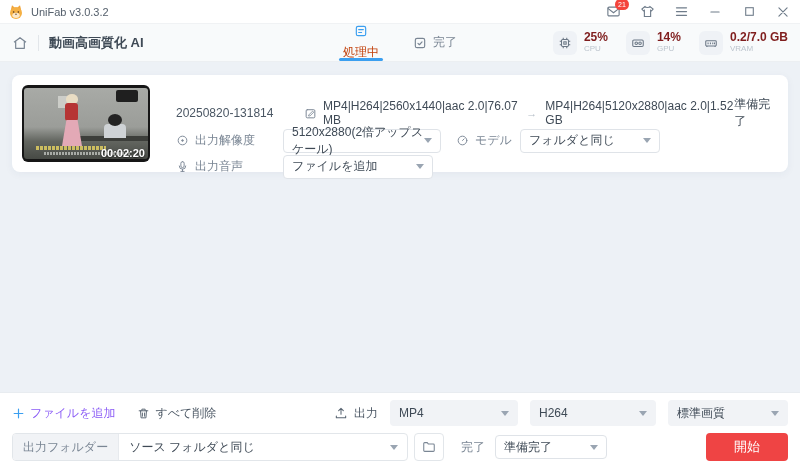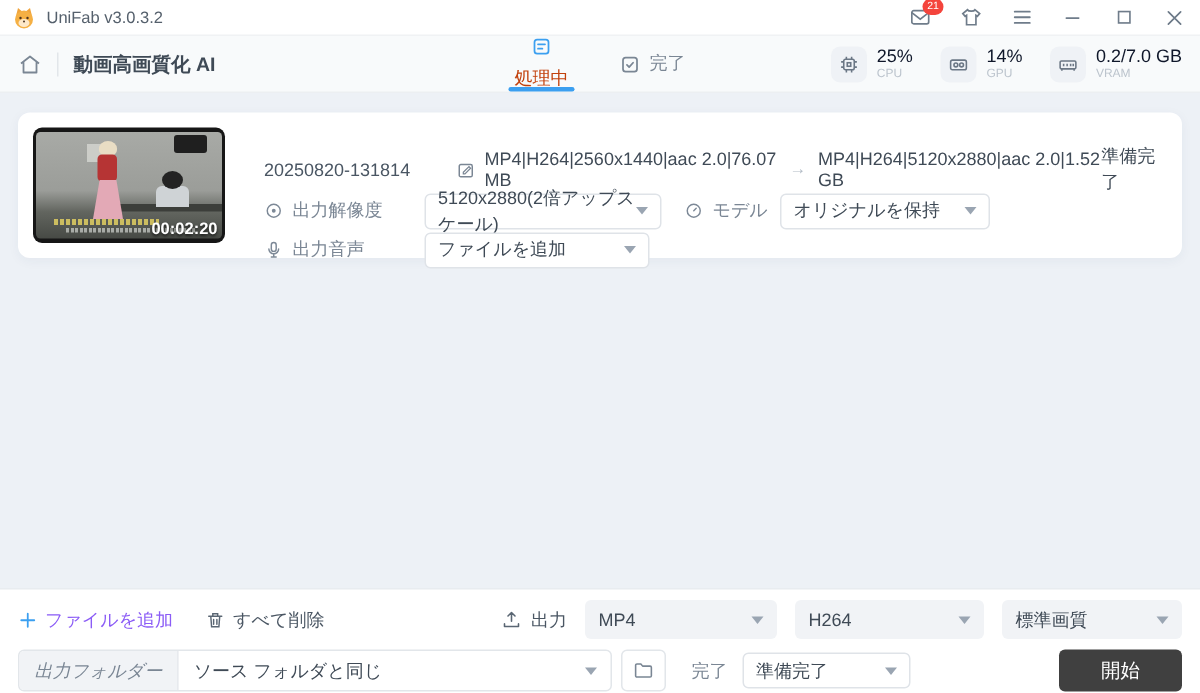--- a/index.html
+++ b/index.html
@@ -20,21 +20,21 @@
   .nav-left { display:flex; align-items:center; gap:10px; }
   .nav-divider { width:1px; height:16px; background:#e2e6ea; }
   .module-title { font-size:13px; font-weight:bold; color:#3f4a56; }
   .nav-tabs { position:absolute; left:50%; transform:translateX(-50%); display:flex; align-items:center; gap:34px; height:100%; }
   .tab { display:flex; align-items:center; gap:6px; height:100%; color:#7a8694; cursor:pointer; position:relative; }
   .tab.active { color:#c2410c;flex-direction:column; }
   .tab.active .tab-underline { position:absolute; bottom:0; left:-4px; right:-4px; height:3px; background:#3b9ff0; border-radius:2px; }
   .nav-stats { margin-left:auto; display:flex; align-items:center; gap:18px; }
   .stat { display:flex; align-items:center; gap:7px; }
   .stat-icon { width:24px; height:24px; background:#eff2f6; border-radius:6px; display:flex; align-items:center; justify-content:center; }
-  .stat-value { font-size:12px; font-weight:normal; color:#0f172a; line-height:13px; }
+  .stat-value { font-size:12px; font-weight:bold; color:#7f1d1d; line-height:13px; }
   .stat-label { font-size:8px; color:#bcc4cd; line-height:10px; }
 
   
   .content { height:330px; background:#edf1f6; padding:13px 12px 0 12px; }
   .task-card { background:#ffffff; border-radius:8px; box-shadow:0 2px 8px rgba(40,60,90,.05); height:97px; padding:10px; display:flex; }
 
   .thumb { width:128px; height:77px; background:#161616; border-radius:6px; position:relative; overflow:hidden; flex-shrink:0; }
   .scene { position:absolute; inset:3px 2px; background:linear-gradient(180deg,#a8aaa6 0%,#9b9d99 55%,#62655f 75%,#474a45 100%); border-radius:3px; overflow:hidden; }
   .lamp { position:absolute; top:2px; right:10px; width:22px; height:12px; background:#1f1f1f; border-radius:2px; }
   .window-lite { position:absolute; top:8px; left:34px; width:16px; height:12px; background:#d6d7d2; opacity:.8; }
@@ -69,27 +69,27 @@
   .f-row1 { display:flex; align-items:center; height:26px; margin-bottom:7px; }
   .link { display:flex; align-items:center; gap:5px; cursor:pointer; }
   .add-files { color:#8b5cf6; }
   .delete-all { color:#4a5663; margin-left:22px; }
   .out-group { margin-left:auto; display:flex; align-items:center; gap:12px; }
   .out-label { display:flex; align-items:center; gap:6px; color:#4a5663; }
   .select-gray { height:26px; background:#f1f3f6; border:none; border-radius:4px; display:flex; align-items:center; padding:0 9px; color:#3f4a56; cursor:pointer; }
   .sel-format { width:128px; } .sel-codec { width:126px; } .sel-quality { width:120px; }
   .f-row2 { display:flex; align-items:center; height:28px; }
   .folder-combo { width:396px; height:28px; border:1px solid #e2e6ea; border-radius:4px; display:flex; align-items:center; overflow:hidden; background:#fff; cursor:pointer; }
-  .folder-combo .seg { background:#f1f3f6; height:100%; display:flex; align-items:center; padding:0 10px; color:#7a8694; border-right:1px solid #e7eaee;font-style:italic; }
+  .folder-combo .seg { background:#f1f3f6; height:100%; display:flex; align-items:center; padding:0 10px; color:#7a8694; border-right:1px solid #e7eaee; }
   .folder-combo .val { padding:0 10px; color:#3f4a56; flex:1; }
   .folder-combo .caret { margin-right:9px; }
   .folder-btn { width:30px; height:28px; border:1px solid #e2e6ea; border-radius:4px; margin-left:6px; display:flex; align-items:center; justify-content:center; cursor:pointer; background:#fff; }
   .done-label { margin-left:17px; color:#7a8694; }
   .sel-done { width:112px; margin-left:10px; }
-  .start-btn { margin-left:auto; width:82px; height:28px; background:#404040; border:none; border-radius:4px; color:#fff; font-size:13px; display:flex; align-items:center; justify-content:center; cursor:pointer; font-family:inherit; }
+  .start-btn { margin-left:auto; width:82px; height:28px; background:#ef4444; border:none; border-radius:4px; color:#fff; font-size:13px; display:flex; align-items:center; justify-content:center; cursor:pointer; font-family:inherit; }
 </style>
 </head>
 <body>
 
 <div class="titlebar">
   <span class="logo">
     <svg viewBox="0 0 24 24" width="16" height="16">
       <polygon points="4,10 6,2 12,7" fill="#f0a43c"></polygon>
       <polygon points="20,10 18,2 12,7" fill="#f0a43c"></polygon>
       <circle cx="12" cy="13.5" r="9" fill="#f5b044"></circle>
@@ -264,21 +264,21 @@
         <span class="field-label model-label">
           <span>
             <svg viewBox="0 0 24 24" width="13" height="13" fill="none" stroke="#7d8997" stroke-width="1.8" stroke-linecap="round">
               <circle cx="12" cy="12" r="8"></circle>
                 <path d="M12 12l3-3"></path>
             </svg>
           </span>
           <span>モデル</span>
         </span>
         <div class="select sel-model">
-          <span>オリジナルを保持</span>
+          <span>フォルダと同じ</span>
           <span class="caret"></span>
         </div>
       </div>
 
       <div class="row-c">
         <span class="field-label">
           <span>
             <svg viewBox="0 0 24 24" width="13" height="13" fill="none" stroke="#7d8997" stroke-width="1.8" stroke-linecap="round">
               <rect x="9" y="3" width="6" height="11" rx="3"></rect>
                 <path d="M6 11a6 6 0 0 0 12 0M12 17v4M9 21h6"></path>

